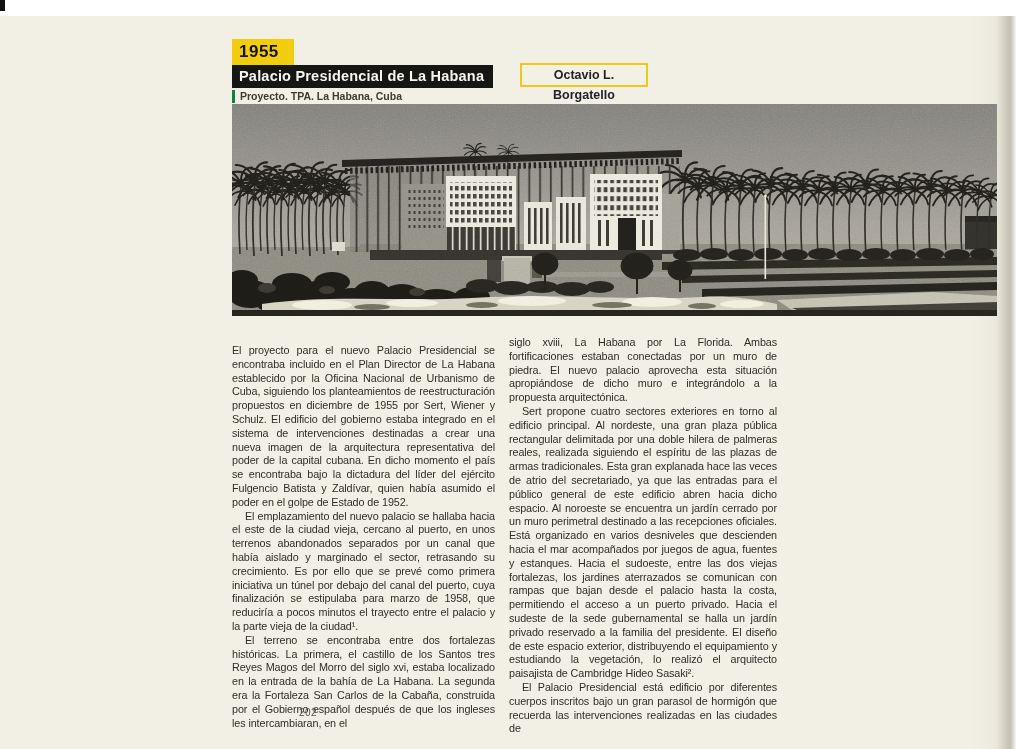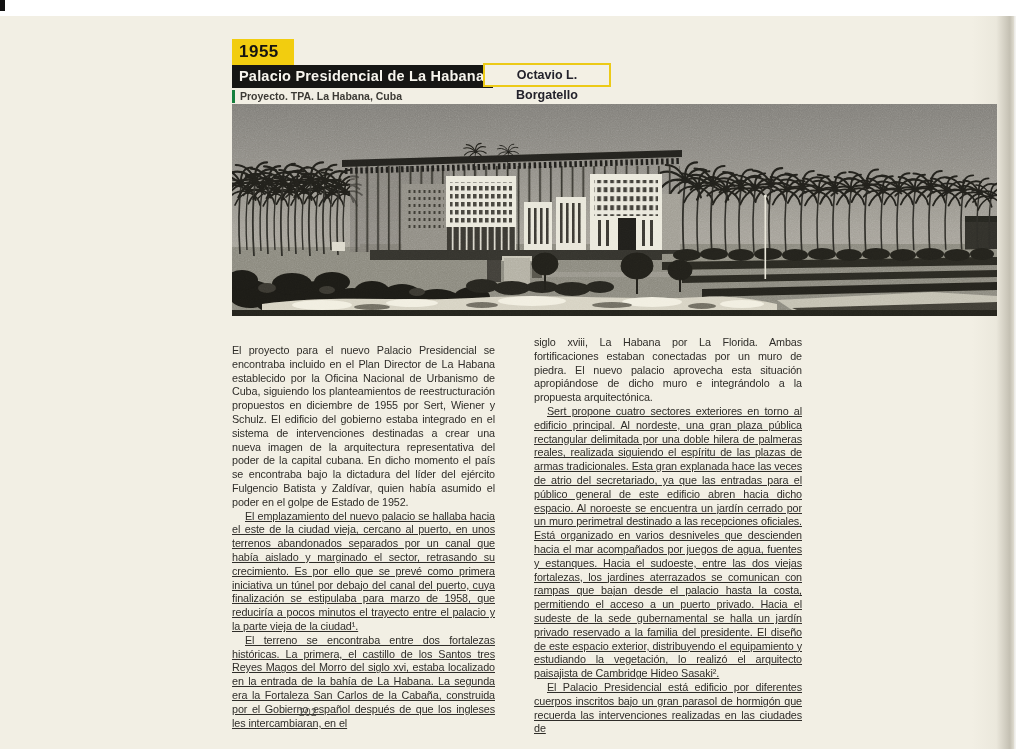--- a/index.html
+++ b/index.html
@@ -9,32 +9,32 @@
     font-family:"Liberation Sans", sans-serif;
   }
   .scan-mark{position:absolute;left:0;top:0;width:5px;height:11px;background:#121212;}
   .page{position:absolute;left:0;top:16px;width:1014px;height:733px;background:#f2efe4;}
   .page-curl{position:absolute;left:972px;top:16px;width:44px;height:733px;
     background:linear-gradient(to right, rgba(242,239,228,0) 0%, rgba(196,191,176,0.15) 55%, rgba(158,153,138,0.55) 86%, rgba(222,218,206,0.25) 100%);}
   .year-tag{position:absolute;left:232px;top:39px;width:62px;height:37px;box-sizing:border-box;
     background:#f2cd0f;color:#151412;font-weight:bold;font-size:17px;line-height:25px;padding-left:7px;letter-spacing:.5px;}
   .title-bar{position:absolute;left:232px;top:65px;width:261px;height:23px;box-sizing:border-box;
     background:#161614;color:#f7f5ee;font-weight:bold;font-size:14.5px;line-height:23px;padding-left:7px;letter-spacing:.2px;}
-  .author-box{position:absolute;left:483px;top:63px;width:128px;height:24px;box-sizing:border-box;
+  .author-box{position:absolute;left:520px;top:63px;width:128px;height:24px;box-sizing:border-box;
     border:2px solid #ecca17;background:#f3f0e4;color:#23222b;font-weight:bold;font-size:12.5px;line-height:20px;text-align:center;}
   .subtitle{position:absolute;left:232px;top:90px;width:261px;height:13px;box-sizing:border-box;
     font-size:10.5px;font-weight:bold;color:#3c3a35;line-height:13px;padding-left:5px;border-left:3px solid #15803d;}
   .photo{position:absolute;left:232px;top:104px;width:765px;height:212px;background:#8a8880;}
   .photo svg{display:block;}
   .col{position:absolute;top:336px;font-size:10.8px;line-height:13.8px;letter-spacing:-0.1px;
     text-align:justify;color:#2f2d29;hyphens:auto;}
   .col p{margin:0;}
-  .col p.indent{text-indent:13px;text-decoration:underline;}
+  .col p.indent{text-indent:13px;}
   .col1{left:232px;width:263px;margin-top:8px;}
-  .col2{left:509px;width:268px;margin-left:25px;}
+  .col2{left:509px;width:268px;}
   .page-num{position:absolute;left:286px;top:707px;font-size:10px;color:#514f49;letter-spacing:.5px;margin-left:13px;}
 </style>
 </head>
 <body>
 
 <div class="page"></div>
 <div class="page-curl"></div>
 <div class="scan-mark"></div>
 
 <div class="year-tag">1955</div>

